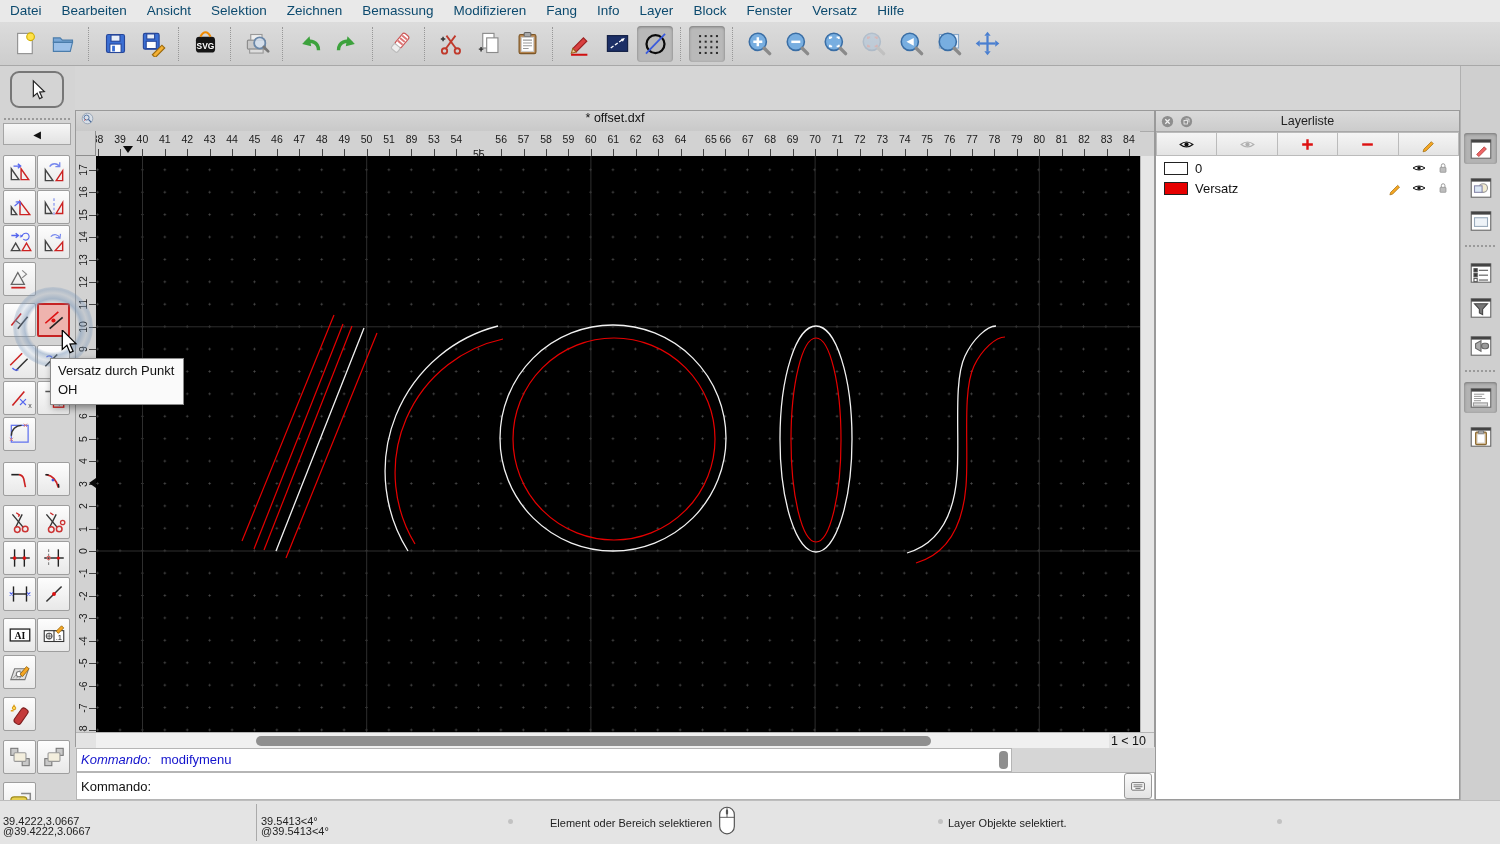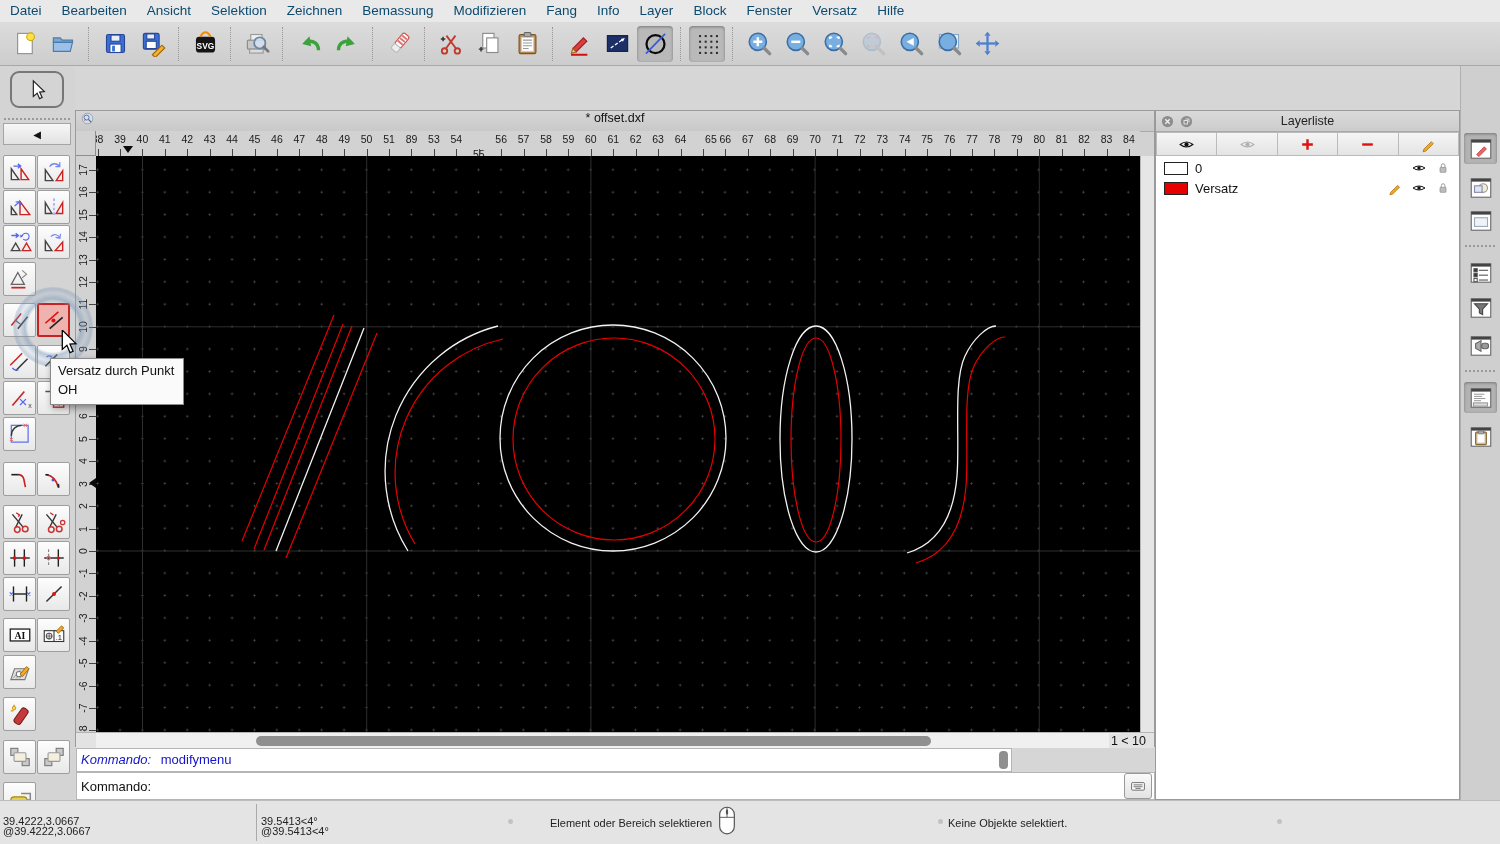--- a/index.html
+++ b/index.html
@@ -953,21 +953,21 @@
   </div>
   <div class="sb-dot" style="left:508px"></div>
   <span id="sb-hint">Element oder Bereich selektieren</span>
   <svg id="mouse-icon" viewBox="0 0 24 34">
     <rect x="4" y="2" width="16" height="29" rx="8" fill="#fff" stroke="#555" stroke-width="1.3"></rect>
     <line x1="4" y1="13" x2="20" y2="13" stroke="#555" stroke-width="1"></line>
     <line x1="12" y1="2" x2="12" y2="13" stroke="#555" stroke-width="1"></line>
     <rect x="10.8" y="4.5" width="2.4" height="5.5" rx="1.2" fill="#555"></rect>
   </svg>
   <div class="sb-dot" style="left:938px"></div>
-  <span id="sb-sel">Keine Objekte selektiert.</span>
+  <span id="sb-sel">Layer Objekte selektiert.</span>
   <div class="sb-dot" style="left:1277px"></div>
 
   <div id="glow"></div>
   <svg id="cursor" viewBox="0 0 14 20">
     <path d="M1 0 L1 15 L4.6 11.8 L7 17.5 L9.4 16.4 L7 10.9 L11.6 10.5 Z" fill="#fff" stroke="#000" stroke-width="1"></path>
   </svg>
   <div id="tooltip">
     <div>Versatz durch Punkt</div>
     <div>OH</div>
   </div>

